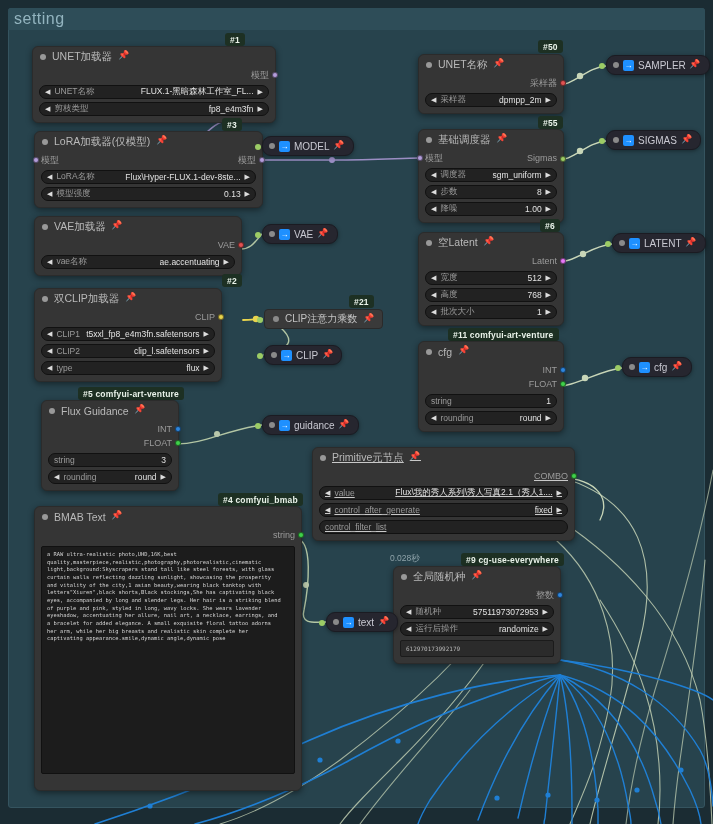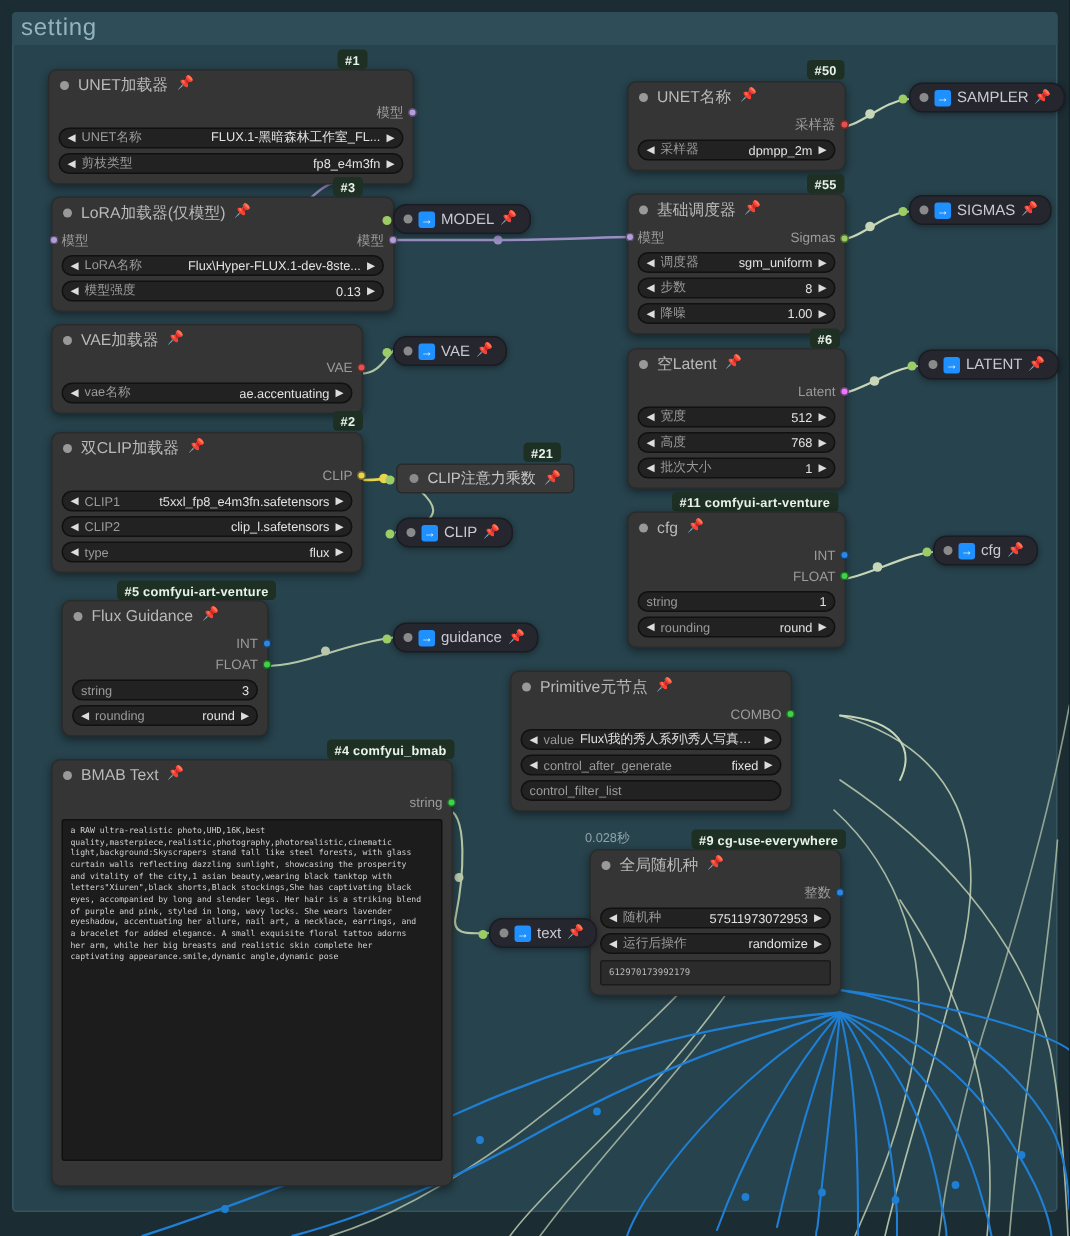--- a/index.html
+++ b/index.html
@@ -272,21 +272,21 @@
       <div class="widget">
         <span class="arr">◀</span>
         <span class="wname">vae名称</span>
         <span class="wval">ae.accentuating</span>
         <span class="arr">▶</span>
       </div>
     </div>
   </div>
   <div class="badge" style="left:222px; top:274px;">#2</div>
 
-  <div class="node" style="left:34px; top:288px; width:208px;">
+  <div class="node" style="left:34px; top:288px; width:188px;">
     <div class="node-header">
       <span class="dot-collapse"></span>
       <span>双CLIP加载器</span>
       <span class="pin">📌</span>
     </div>
     <div class="node-body">
       <div class="slot-row out">
         <span class="slot-label">CLIP</span>
         <span class="slot-dot right" style="background:#e8d44d;"></span>
       </div>
@@ -482,21 +482,21 @@
       </div>
       <div class="widget">
         <span class="arr">◀</span>
         <span class="wname">rounding</span>
         <span class="wval">round</span>
         <span class="arr">▶</span>
       </div>
     </div>
   </div>
 
-  <div class="node" style="left:340px; top:447px; width:188px;">
+  <div class="node" style="left:312px; top:447px; width:263px;text-decoration:underline;">
     <div class="node-header">
       <span class="dot-collapse"></span>
       <span>Primitive元节点</span>
       <span class="pin">📌</span>
     </div>
     <div class="node-body">
       <div class="slot-row out">
         <span class="slot-label">COMBO</span>
         <span class="slot-dot right" style="background:#3fd14a;"></span>
       </div>

